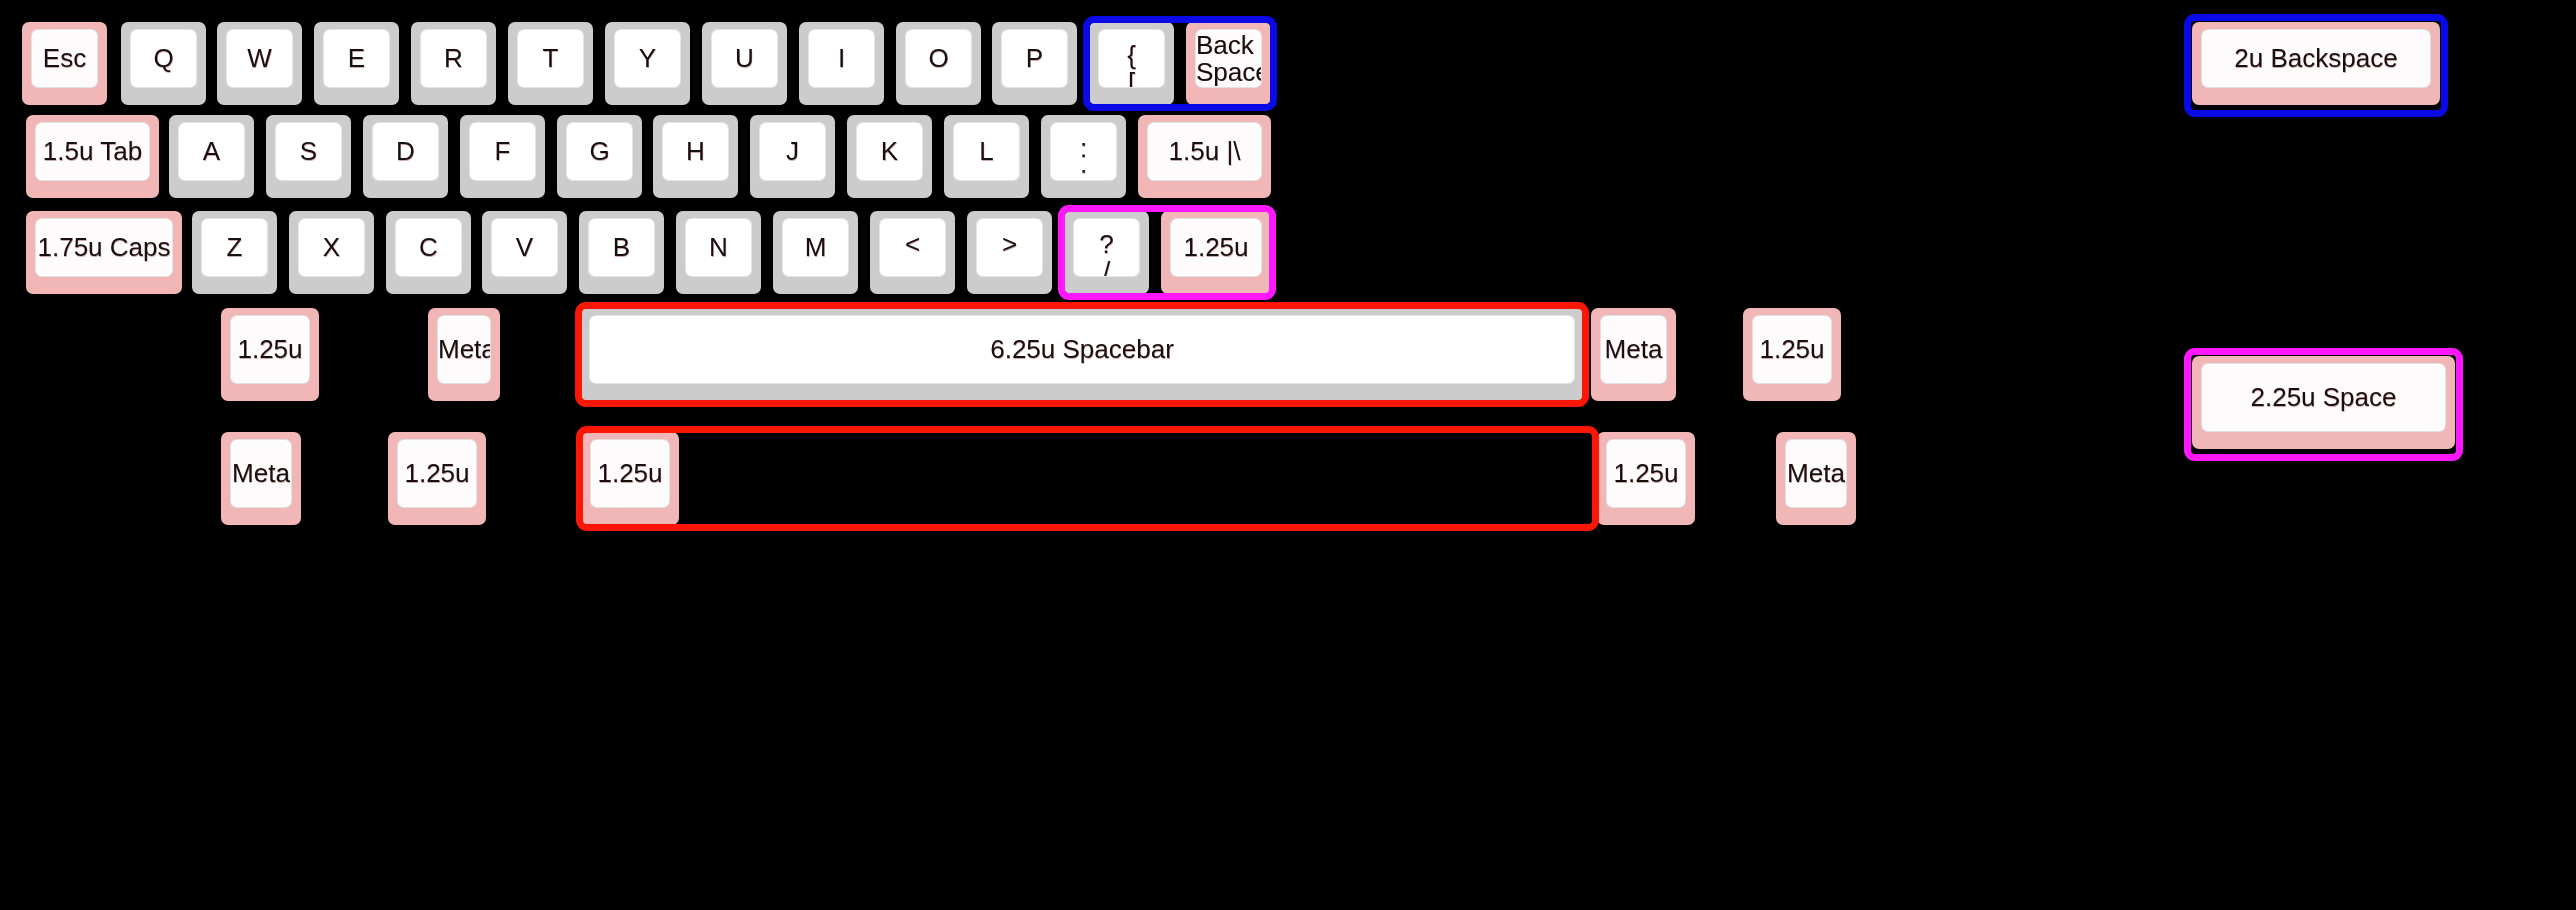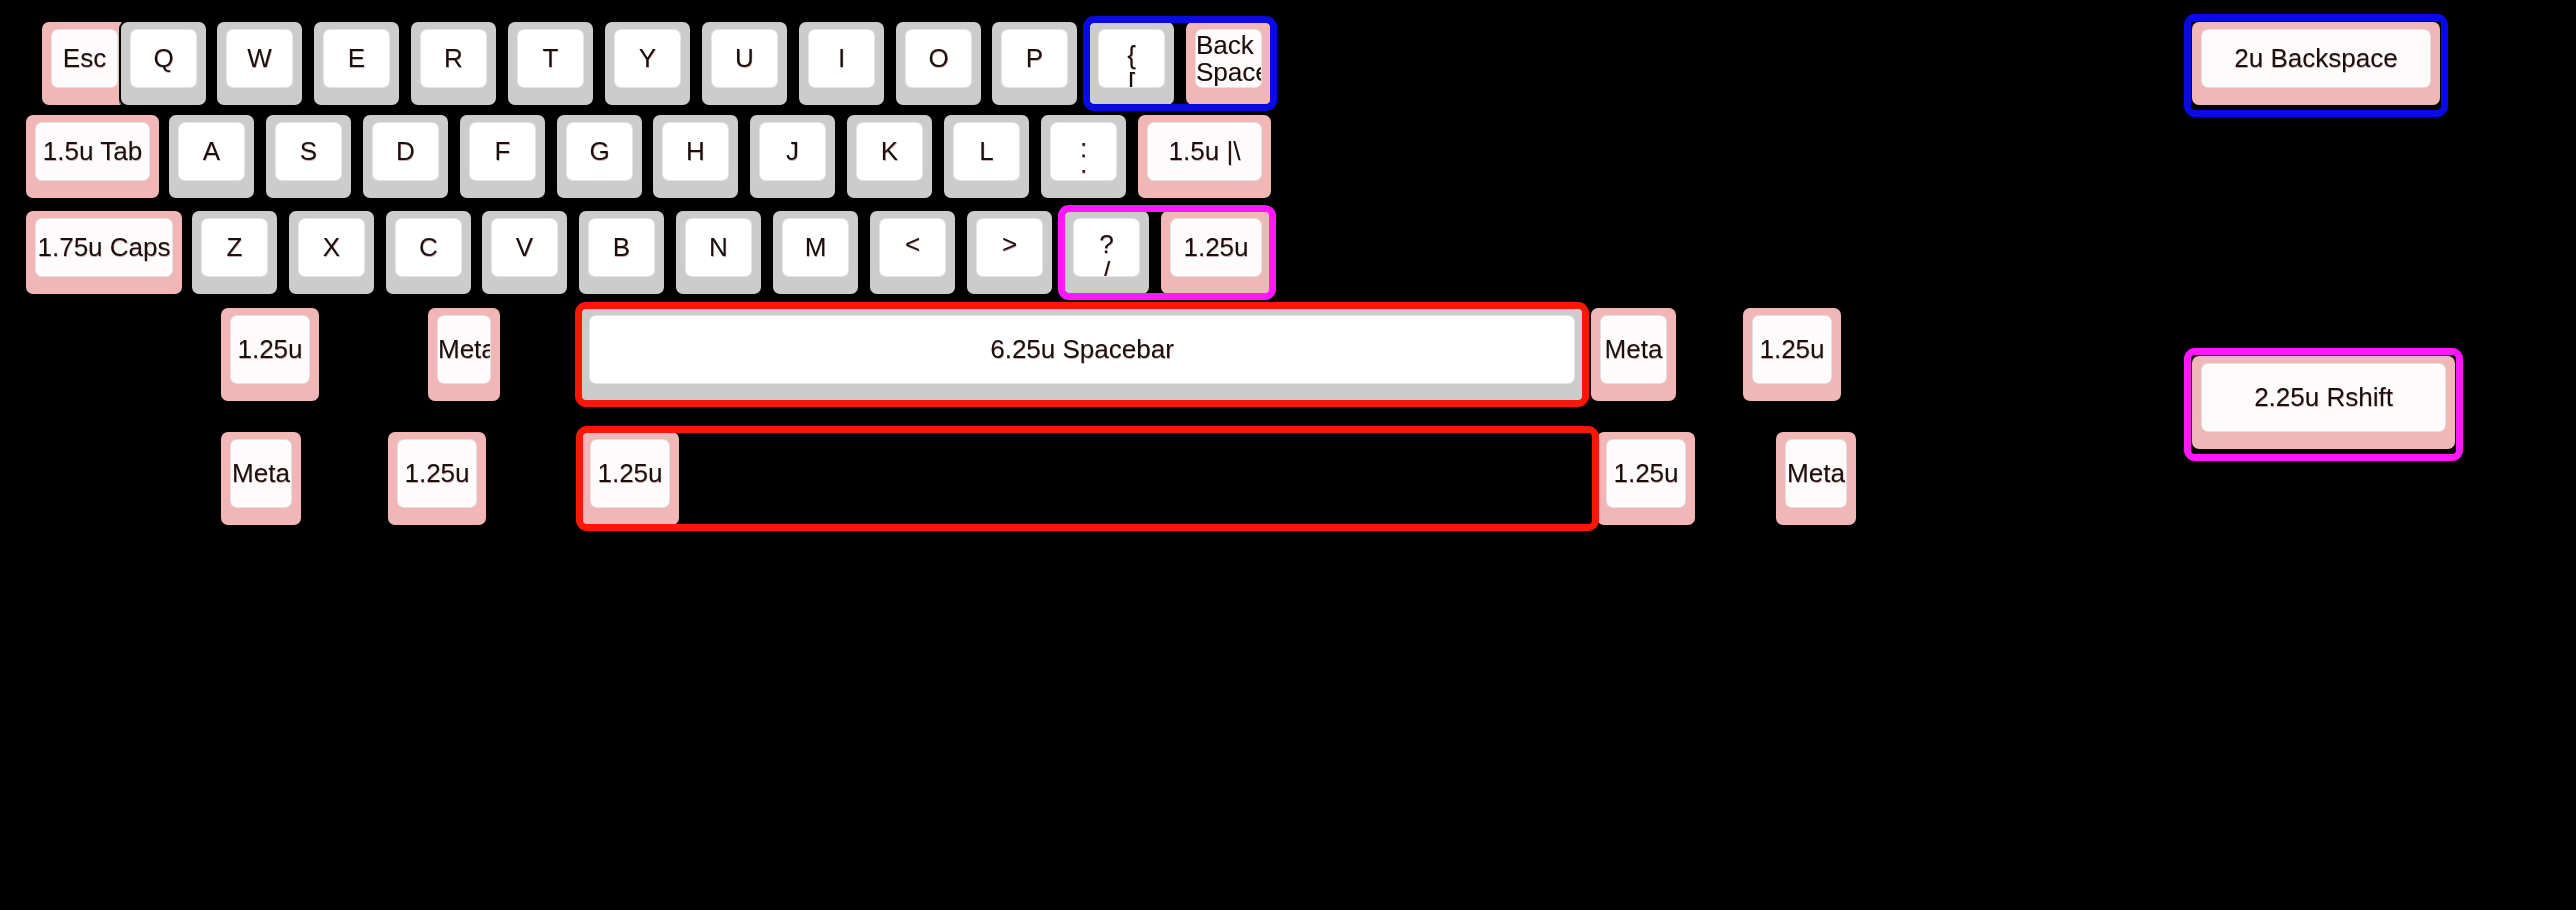--- a/index.html
+++ b/index.html
@@ -92,21 +92,21 @@
   .group-ring.blue    { border: 7px solid #0a0ae6; }
   .group-ring.magenta { border: 7px solid #ff18ff; }
   .group-ring.red     { border: 7px solid #fb1605; }
 </style>
 </head>
 <body>
 
 <div id="kb-root">
   <div id="keys-layer">
       <div style="position: absolute; left: 0px; top: 0px; width: 100%; height: 100%;">
-        <div class="key case-pink" style="left: 40px; top: 20px; width: 89px; height: 87px;">
+        <div class="key case-pink" style="left: 20px; top: 20px; width: 89px; height: 87px;">
           <div class="cap">
             <div class="legend center">Esc</div>
           </div>
         </div>
         <div class="key case-gray" style="left: 119px; top: 20px; width: 89px; height: 87px;">
           <div class="cap">
             <div class="legend center">Q</div>
           </div>
         </div>
         <div class="key case-gray" style="left: 215px; top: 20px; width: 89px; height: 87px;">
@@ -344,21 +344,21 @@
           </div>
         </div>
       </div>
       <div class="key case-pink" style="left: 2190px; top: 20px; width: 252px; height: 87px;">
         <div class="cap">
           <div class="legend center">2u Backspace</div>
         </div>
       </div>
       <div class="key case-pink" style="left: 2190px; top: 354px; width: 267px; height: 97px;">
         <div class="cap">
-          <div class="legend center">2.25u Rshift</div>
+          <div class="legend center">2.25u Space</div>
         </div>
       </div>
     </div>
   <div id="rings-layer">
       <div class="group-ring blue" style="left: 1083px; top: 16px; width: 194px; height: 95px;"></div>
       <div class="group-ring magenta" style="left: 1058px; top: 205px; width: 218px; height: 95px;"></div>
       <div class="group-ring red" style="left: 575px; top: 302px; width: 1014px; height: 105px;"></div>
       <div class="group-ring red" style="left: 576px; top: 426px; width: 1023px; height: 105px;"></div>
       <div class="group-ring blue" style="left: 2184px; top: 14px; width: 264px; height: 103px;"></div>
       <div class="group-ring magenta" style="left: 2184px; top: 348px; width: 279px; height: 113px;"></div>

